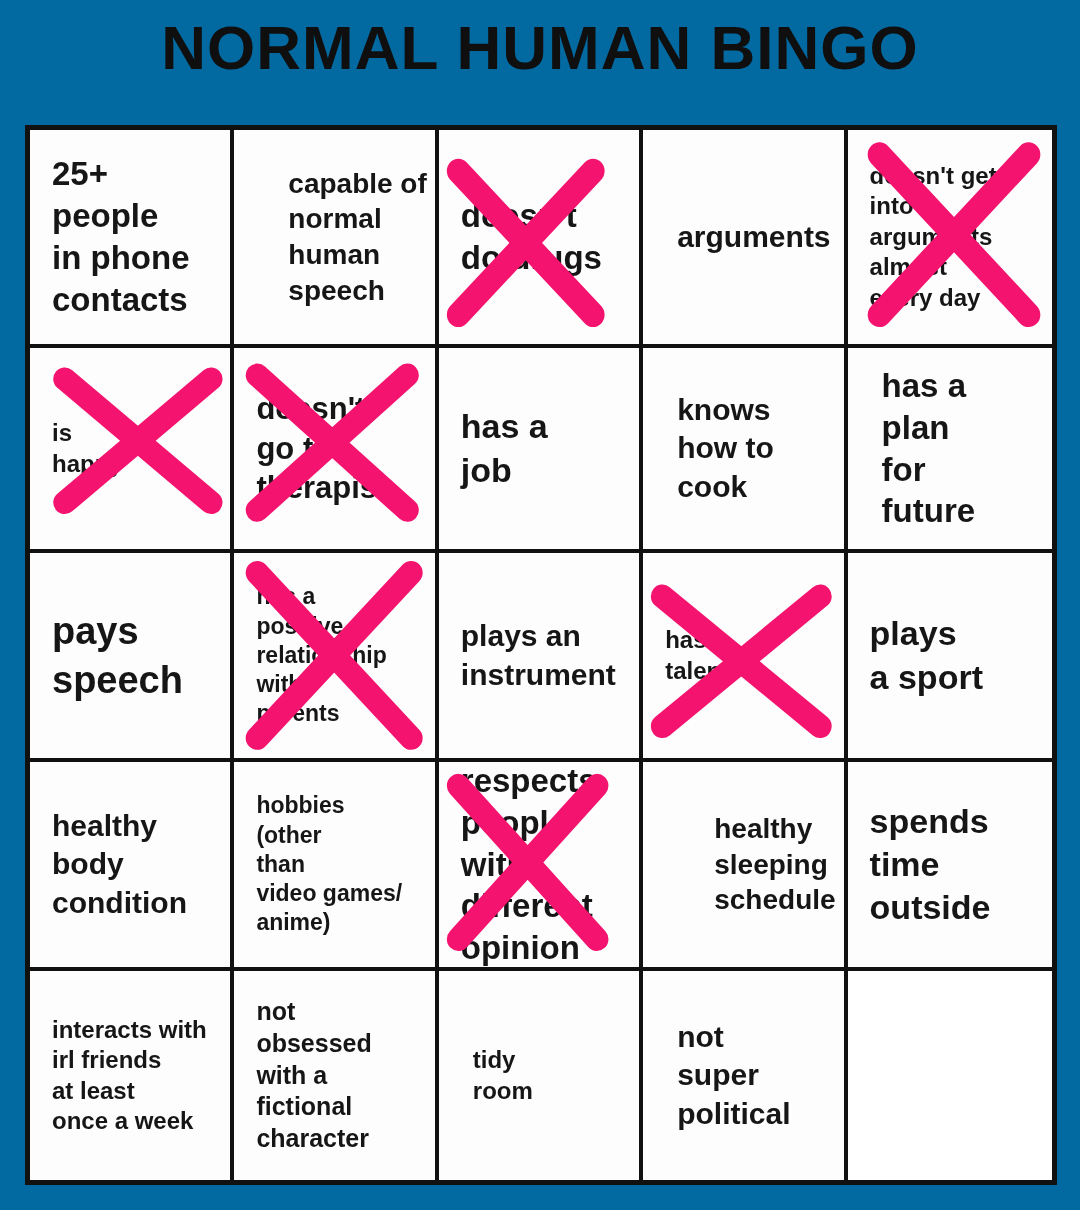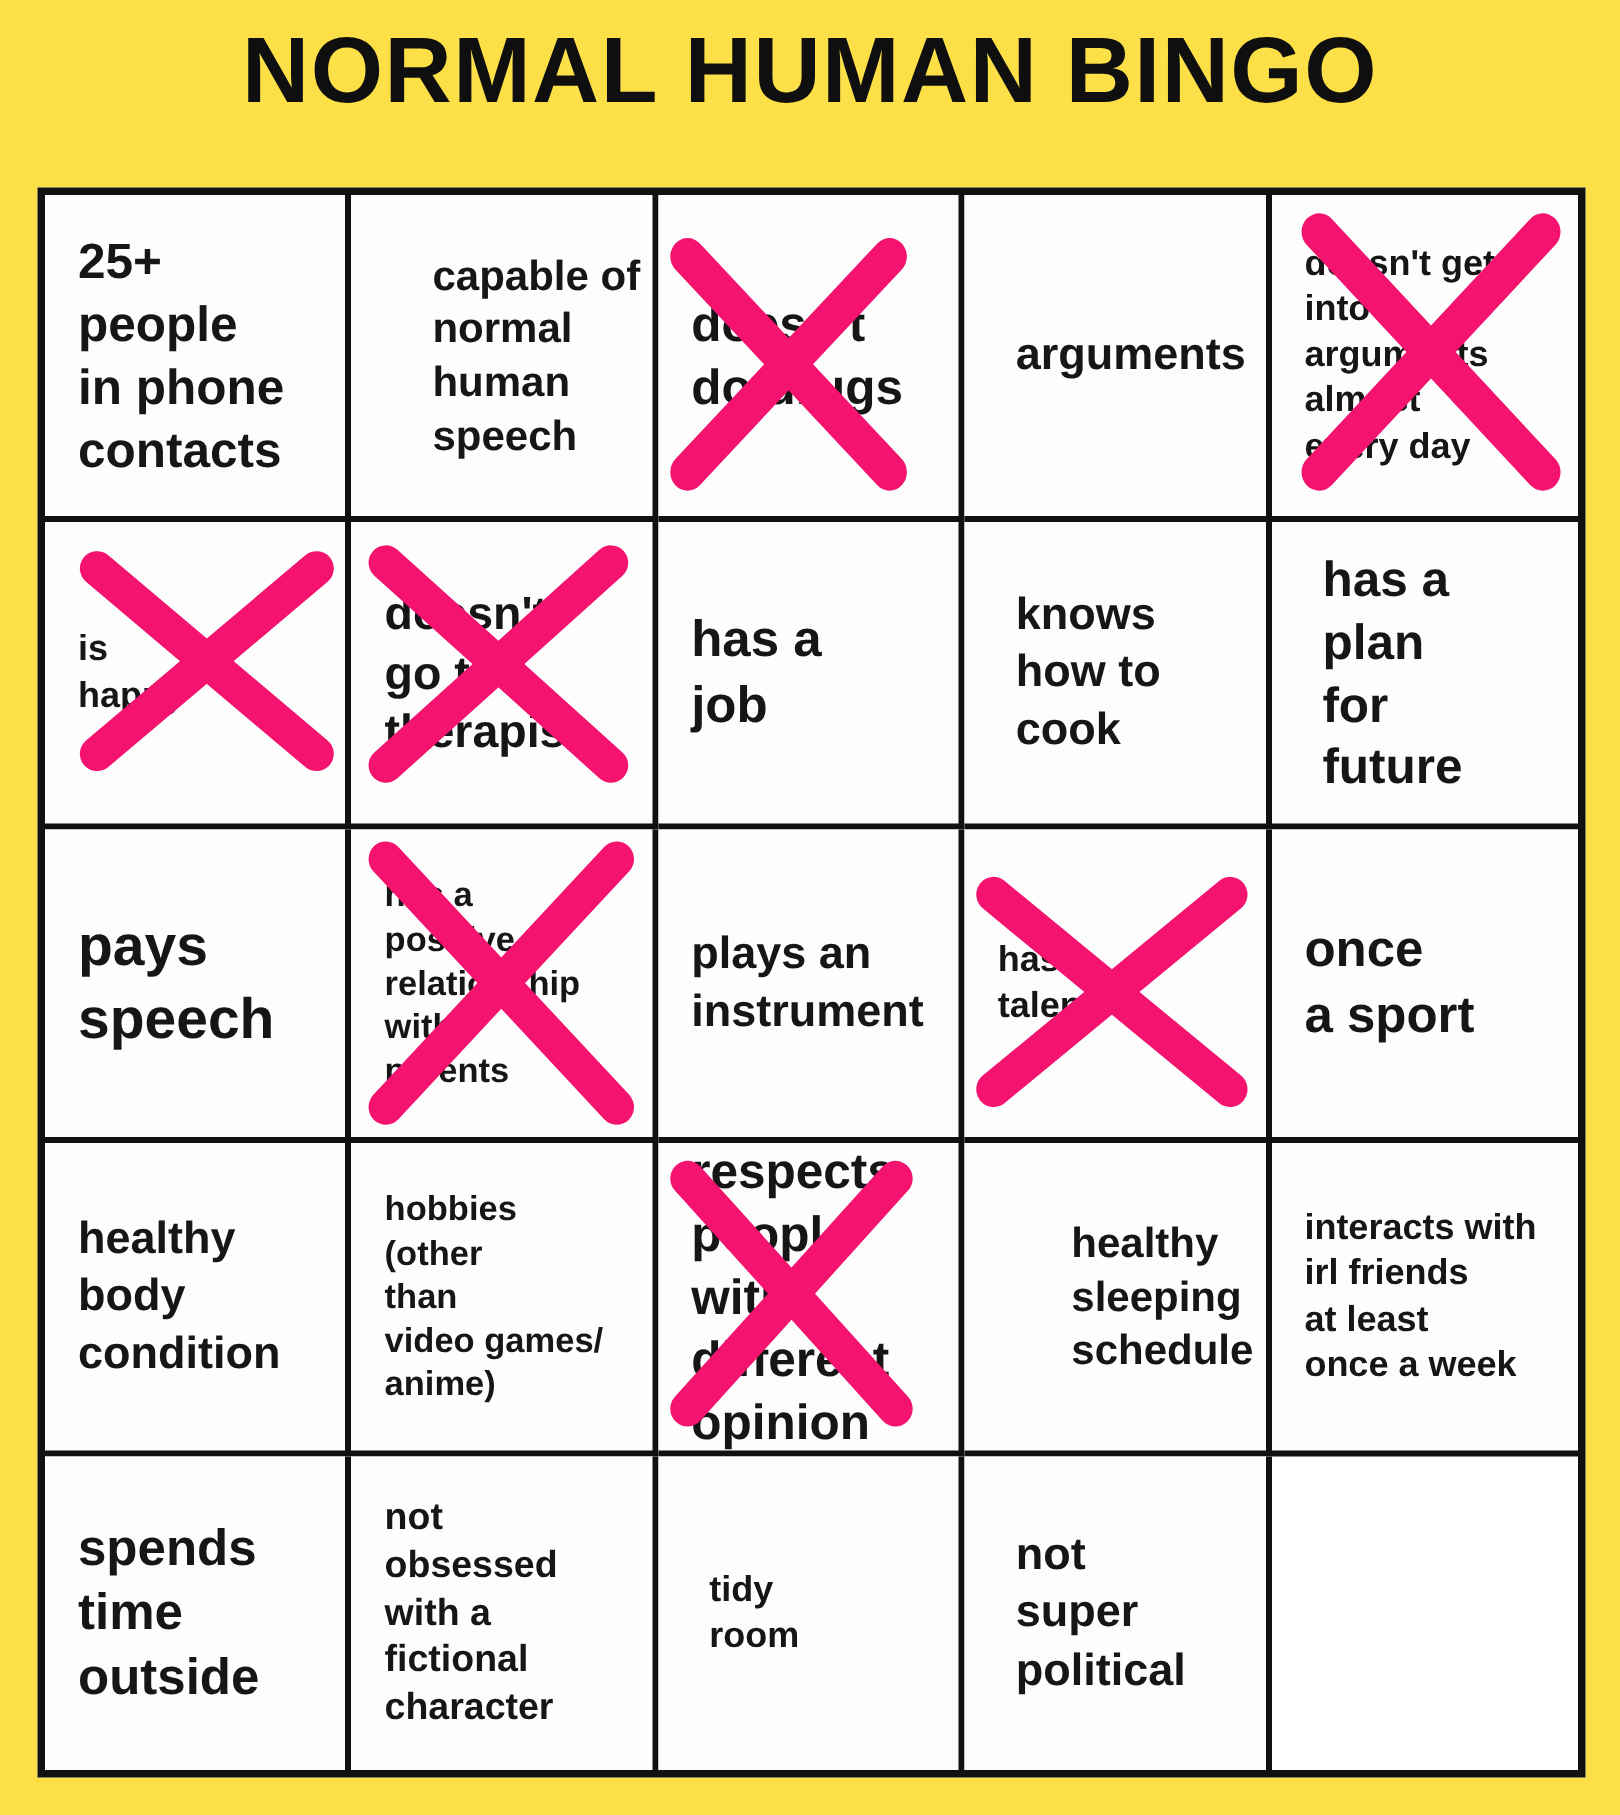--- a/index.html
+++ b/index.html
@@ -5,21 +5,21 @@
   html, body {
     margin: 0;
     padding: 0;
     background: #ffffff;
     font-family: "Liberation Sans", "DejaVu Sans", sans-serif;
   }
   .page {
     position: relative;
     width: 1080px;
     height: 1210px;
-    background: #fde047;
+    background: #0369a1;
     overflow: hidden;
   }
   .title {
     position: absolute;
     top: 14px;
     left: 0;
     width: 100%;
     text-align: center;
     font-size: 62px;
     font-weight: 800;
@@ -194,21 +194,21 @@
     </div>
     <div class="cell fs36 crossed">
       <span class="cell-text">has a
 talent</span>
       <svg class="x-mark" viewBox="0 0 100 100" preserveAspectRatio="none">
           <line x1="8" y1="20" x2="90" y2="86"></line>
           <line x1="90" y1="20" x2="8" y2="86"></line>
         </svg>
     </div>
     <div class="cell fs34">
-      <span class="cell-text">once
+      <span class="cell-text">plays
 a sport</span>
 
     </div>
 
     <div class="cell fs30">
       <span class="cell-text">healthy
 body
 condition</span>
 
     </div>
@@ -230,31 +230,31 @@
           <line x1="80" y1="10" x2="8" y2="88"></line>
         </svg>
     </div>
     <div class="cell fs28">
       <span class="cell-text">healthy
 sleeping
 schedule</span>
 
     </div>
 
+    <div class="cell fs34">
+      <span class="cell-text">spends
+time
+outside</span>
+
+    </div>
     <div class="cell fs24">
       <span class="cell-text">interacts with
 irl friends
 at least
 once a week</span>
-
-    </div>
-    <div class="cell fs34">
-      <span class="cell-text">spends
-time
-outside</span>
 
     </div>
     <div class="cell fs25">
       <span class="cell-text">not
 obsessed
 with a
 fictional
 character</span>
 
     </div>

